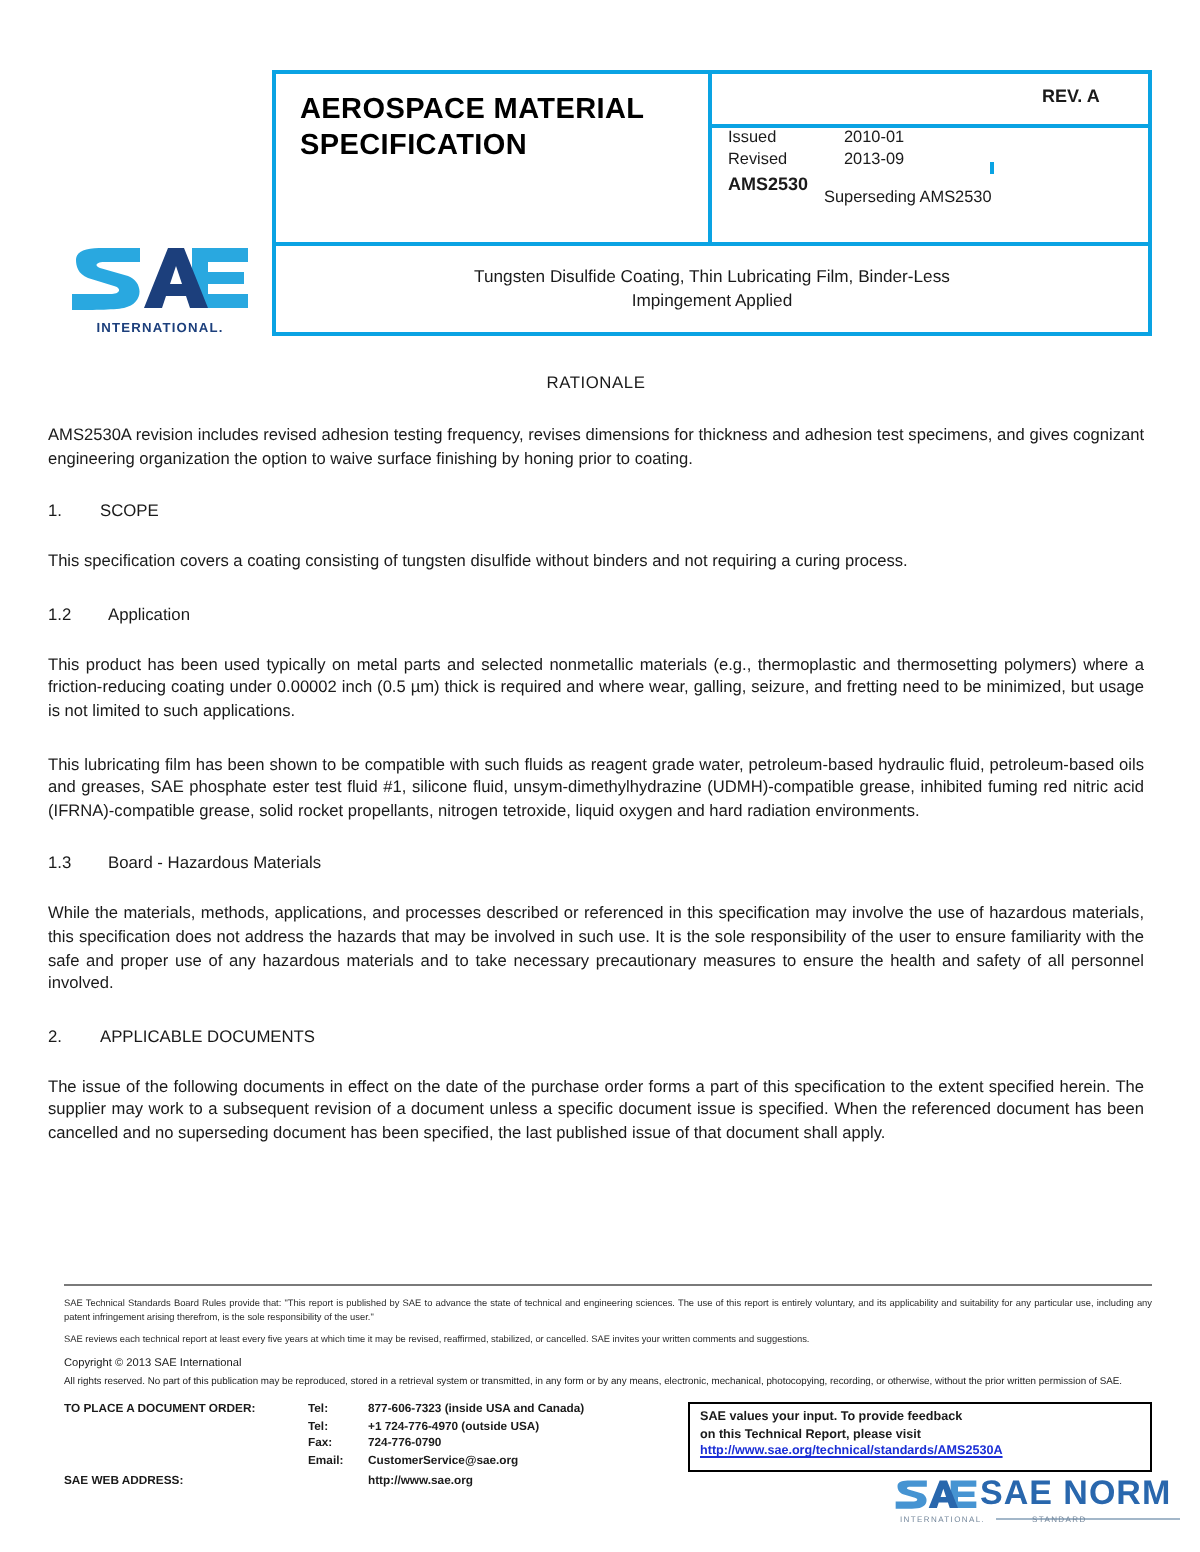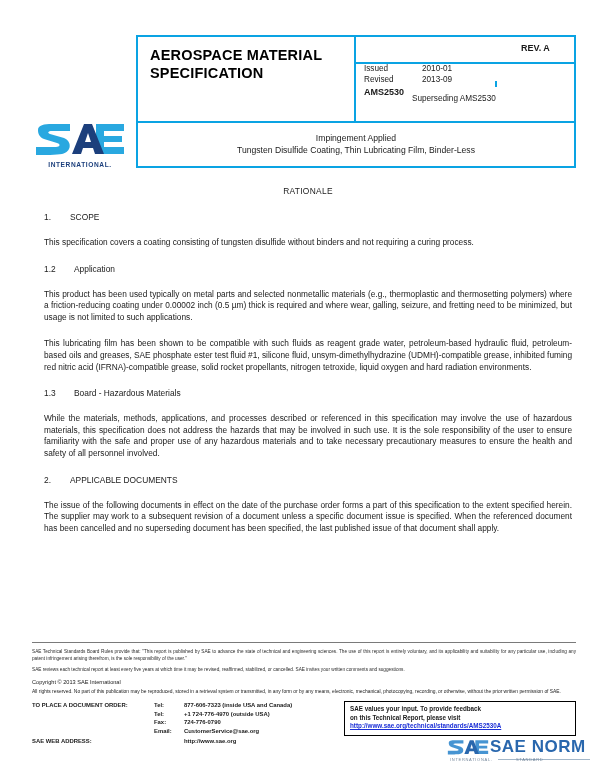--- a/index.html
+++ b/index.html
@@ -111,21 +111,21 @@
     padding: 9px 10px 10px 10px;
     text-align: center;
     font-size: 8.6px;
     line-height: 12px;
   }
 
   
   .body-area {
     position: absolute;
     top: 186px;
-    left: 44px;
+    left: 24px;
     right: 28px;
   }
   .rationale-head {
     text-align: center;
     font-size: 8.4px;
     letter-spacing: 0.3px;
     margin-bottom: 16px;
   }
   p.para {
     font-size: 8.3px;
@@ -279,29 +279,30 @@
             </div>
             <div class="dt-line">
               <span class="dt-lab">Revised</span>
               <span>2013-09</span>
             </div>
           </div>
           <div class="tt-super">Superseding AMS2530</div>
         </div>
       </div>
       <div class="tt-row2">
+        <div>Tungsten Disulfide Coating, Thin Lubricating Film, Binder-Less</div>
         <div>Impingement Applied</div>
-        <div>Tungsten Disulfide Coating, Thin Lubricating Film, Binder-Less</div>
       </div>
     </div>
   </div>
 
   <div class="body-area">
 
     <div class="rationale-head">RATIONALE</div>
+    <p class="para">AMS2530A revision includes revised adhesion testing frequency, revises dimensions for thickness and adhesion test specimens, and gives cognizant engineering organization the option to waive surface finishing by honing prior to coating.</p>
 
     <div class="sec-head">
       <span class="sec-num">1.</span>
       <span>SCOPE</span>
     </div>
 
     <p class="para">This specification covers a coating consisting of tungsten disulfide without binders and not requiring a curing process.</p>
 
     <div class="sec-head sub">
       <span class="sec-num">1.2</span>

